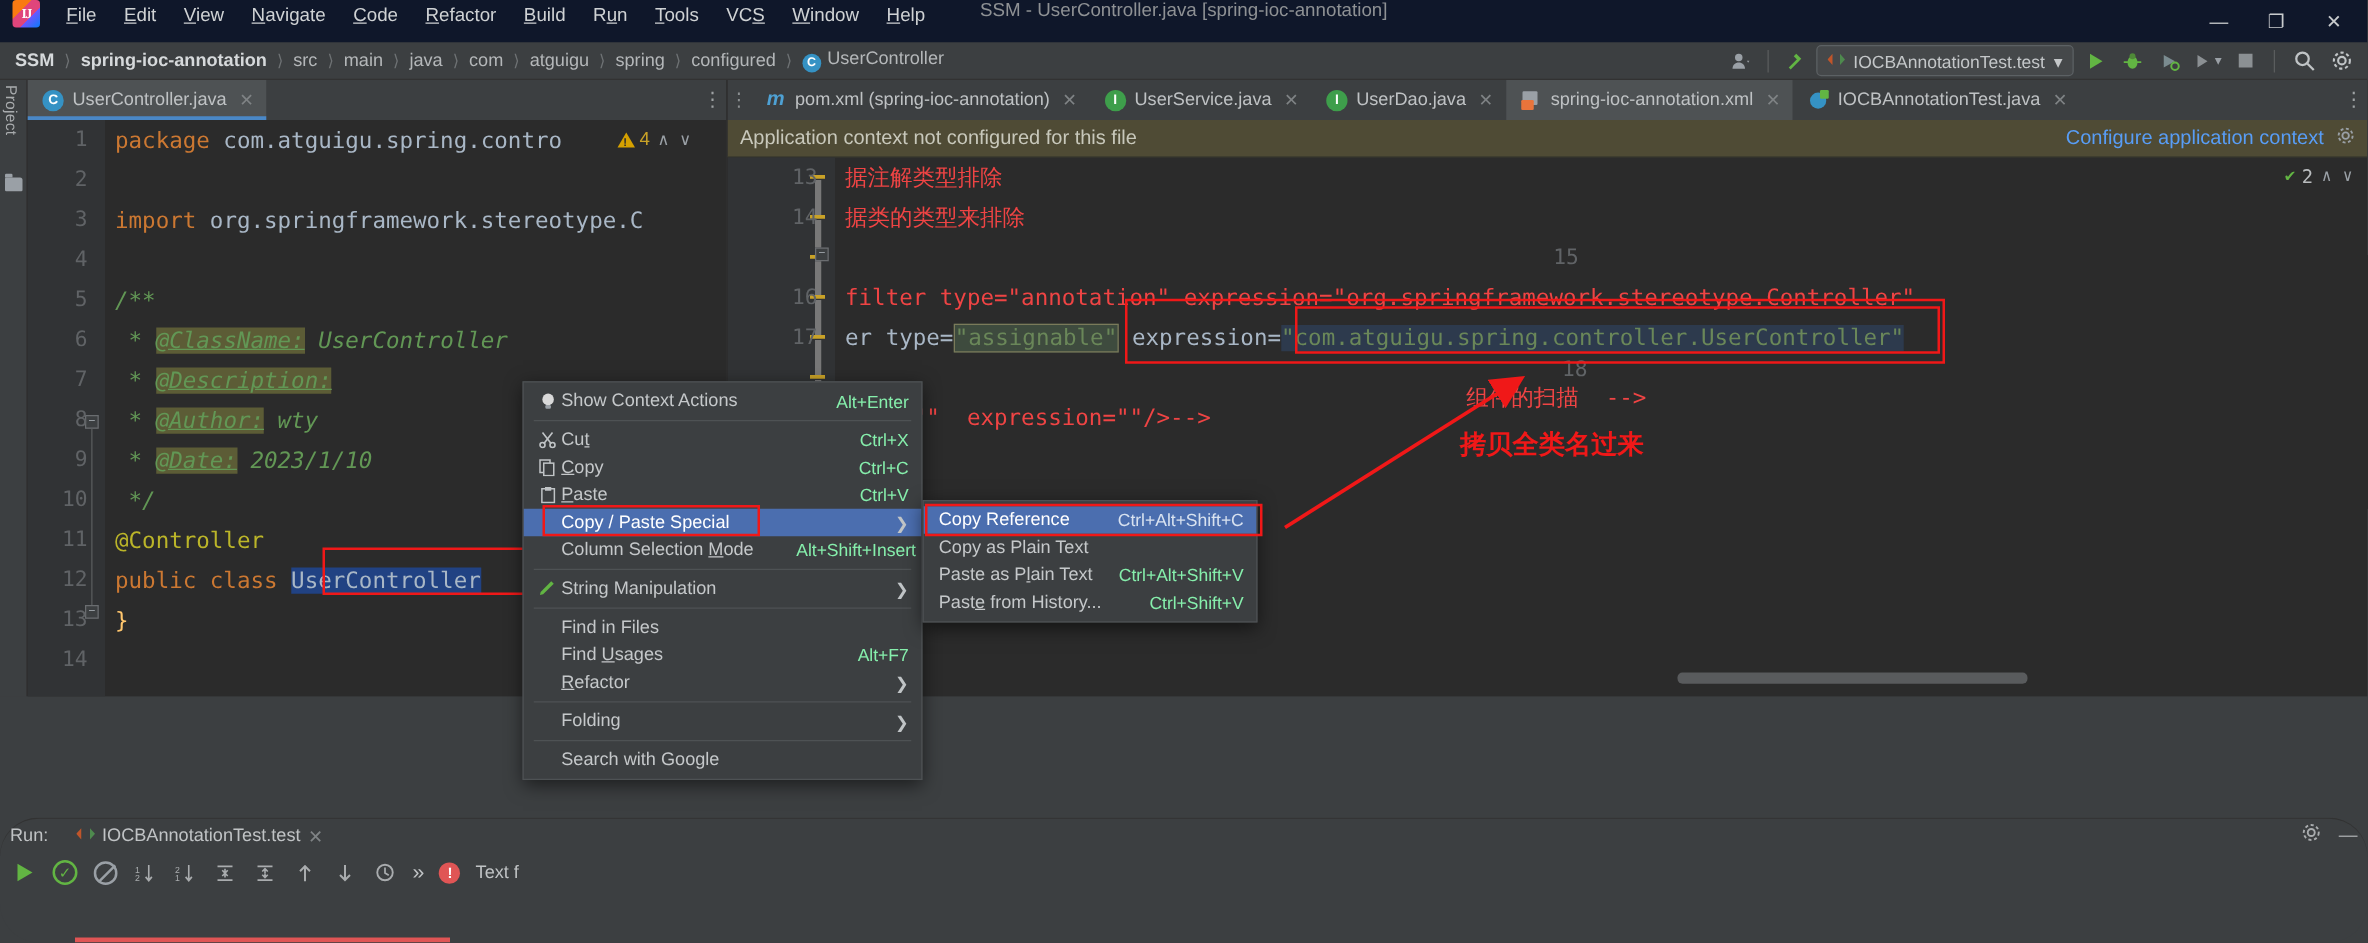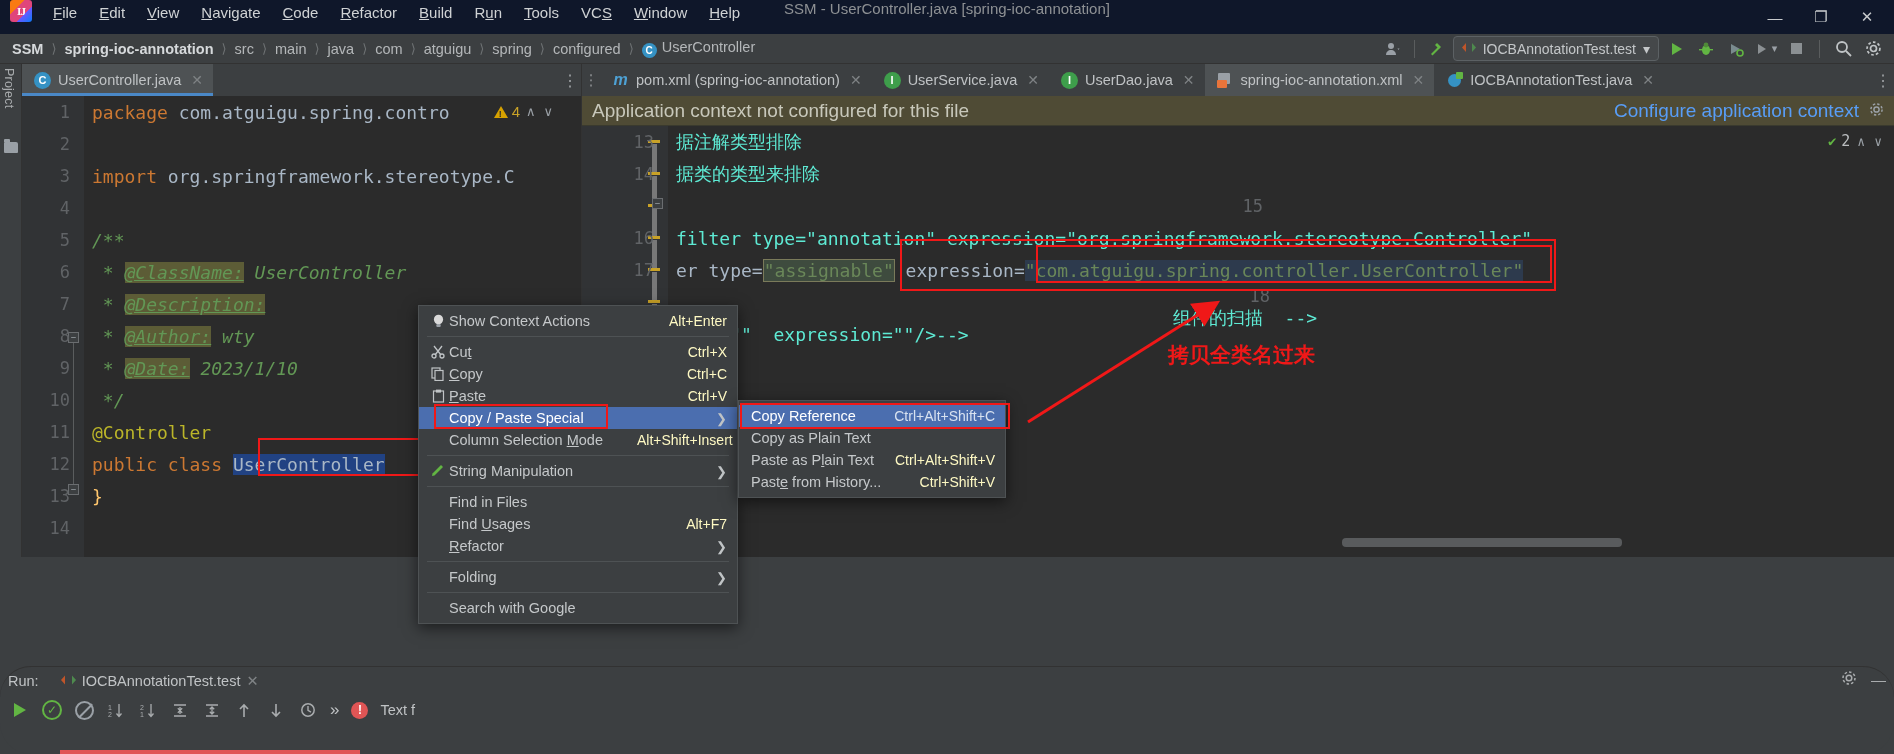--- a/index.html
+++ b/index.html
@@ -113,42 +113,42 @@
   .lnrow { position:absolute; left:0; right:0; height:32px; display:flex; align-items:center; }
   .ln { width:56px; text-align:right; color:#606366; font-size:17px; padding-right:8px; font-family:"DejaVu Sans Mono", monospace;}
   .lnR { width:80px; text-align:right; color:#606366; font-size:17px; padding-right:8px; font-family:"DejaVu Sans Mono", monospace;}
   .code { padding-left:14px; white-space:pre; color:#a9b7c6; }
   .kw { color:#cc7832; }
   .str { color:#6a8759; }
   .cmt { color:#629755; font-style:italic; }
   .cmt-b { color:#629755; font-style:italic; background:#5c5c36; }
   .ann { color:#bbb529; }
   .brace { color:#ffc66d; }
-  .xmlcmt { color:#5eead4; }
+  .xmlcmt { color:#ef4444; }
   .plain { color:#a9b7c6; }
   .sel { background:#214283; }
 
   .fold {
     position:absolute; left:46px; width:11px;height:11px;border:1px solid #6a6d70;
     background:#3c3f41; color:#9aa0a6; font-size:9px; line-height:9px; text-align:center;
   }
   .foldline { position:absolute; left:51px; width:1px; background:#5a5d5e; }
 
   .warn-chip {
     position:absolute; right:26px; top:7px; display:flex;align-items:center;gap:4px;
     font-size:15px; color:#c9a227; font-family:"Liberation Sans",sans-serif;
   }
   .tri { width:0;height:0;border-left:7px solid transparent;border-right:7px solid transparent;border-bottom:12px solid #d6a100; position:relative;}
   .tri:after{content:"!";position:absolute;left:-2px;top:3px;color:#2b2b2b;font-size:9px;font-weight:bold;}
   .chev { color:#9aa0a6; font-size:13px; padding:0 2px; }
 
   
   .notif {
     height:30px; background:#4f4b35; display:flex; align-items:center;
-    padding:0 10px; font-size:19px; color:#c8c8bb; border-bottom:1px solid #3a3a2e;
+    padding:0 10px; font-size:16px; color:#c8c8bb; border-bottom:1px solid #3a3a2e;
   }
   .notif .link { margin-left:auto; color:#589df6; cursor:pointer; }
   .notif .gear { margin-left:10px; color:#9aa0a6; font-size:15px; }
 
   .ok-chip { position:absolute; right:10px; top:6px; display:flex; align-items:center; gap:5px; font-size:15px; color:#b9bcbe;}
   .okmark { color:#62b543; font-size:14px;}
 
   
   .mark { position:absolute; width:12px; height:3px; background:#c9a227; left:66px;}
   .markbar { position:absolute; left:70px; width:5px; background:#787878; }
@@ -166,28 +166,28 @@
     position:absolute; background:#3c3f41; border:1px solid #4e5254;
     box-shadow:0 4px 14px rgba(0,0,0,0.55); z-index:40; padding:4px 0;
   }
   .ctxrow {
     display:flex; align-items:center; height:22px; padding:0 10px 0 8px;
     font-size:14.5px; color:#c5c8ca; white-space:nowrap; cursor:default;
   }
   .ctxrow.hl { background:#4b6eaf; color:#ffffff; }
   .ctxrow .ci { width:22px; display:flex; align-items:center; justify-content:center; flex:0 0 22px; }
   .ctxrow .lbl { flex:1; }
-  .ctxrow .sc { color:#fef9c3; padding-left:34px; font-size:14px;}
+  .ctxrow .sc { color:#86efac; padding-left:34px; font-size:14px;}
   .ctxrow.hl .sc { color:#d8e2f0; }
   .ctxrow .arr { padding-left:26px; color:#c0c4c6; font-size:13px;}
   .ctxsep { height:1px; background:#4e5254; margin:4px 8px; }
   .ctxrow u { text-decoration:underline; }
 
   
-  .runpanel { position:absolute; left:0; right:0; bottom:0; height:88px; background:#3c3f41; border-top:1px solid #323232;border-radius:31px;}
+  .runpanel { position:absolute; left:0; right:0; bottom:0; height:100px; background:#3c3f41; border-top:1px solid #323232;border-radius:31px;}
   .runhead { height:28px; display:flex; align-items:center; padding-left:8px; position:relative;}
   .runhead .lab { font-size:14.5px; color:#c0c3c5; padding-right:14px;}
   .runtab { display:flex;align-items:center;gap:6px;font-size:14.5px;color:#c0c3c5;padding:0 8px;}
   .runtab .x { color:#7f8385; }
   .runtools { position:absolute; right:8px; top:3px; display:flex; align-items:center; gap:14px; color:#a9acae; font-size:15px;}
   .runbar { height:30px; display:flex; align-items:center; gap:12px; padding-left:10px; }
   .runbar .ri { color:#a9acae; font-size:15px; display:flex;align-items:center;justify-content:center;width:20px;}
   .green-tri { width:0;height:0;border-left:12px solid #62b543;border-top:7px solid transparent;border-bottom:7px solid transparent;}
   .chk-circle { width:20px;height:20px;border-radius:50%;border:2px solid #62b543;color:#62b543;display:flex;align-items:center;justify-content:center;font-size:12px;}
   .ban { width:19px;height:19px;border-radius:50%;border:2px solid #9aa0a6;position:relative;}

